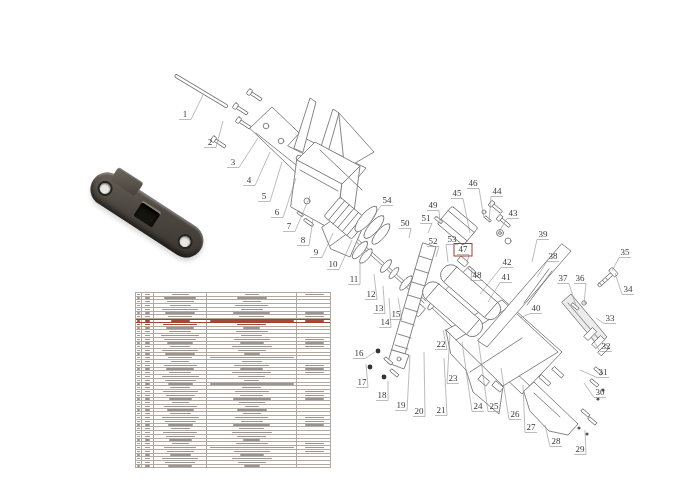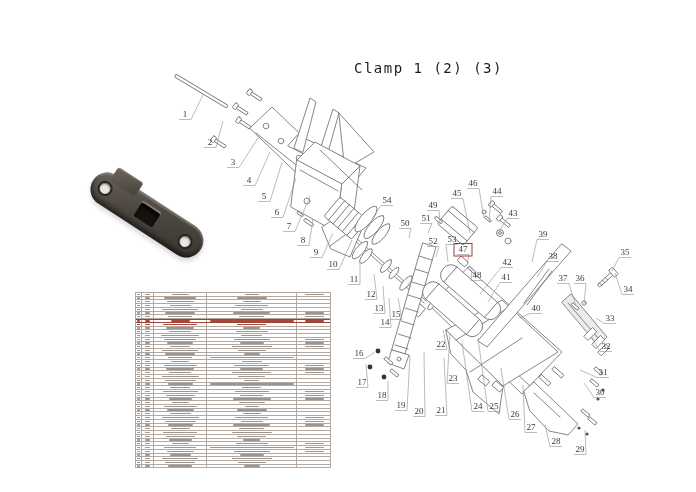--- a/index.html
+++ b/index.html
@@ -37,21 +37,20 @@
          display:flex;align-items:center;justify-content:center;flex:none;}
   .tcell:last-child{border-right:none;}
   .smear{height:1.3px;background:var(--tx,#6f6a66);opacity:.7;border-radius:1px;}
   .smear.red{background:var(--hl,#a04030);opacity:.95;}
 </style>
 </head>
 <body>
 
 <div class="page">
 
-  <div class="title">Clamp 1 (2) (3)</div>
 
   <div class="photo-wrap">
     <div class="bar">
       <div class="step"></div>
       <div class="hole h1"></div>
       <div class="hole h2"></div>
       <div class="slot"></div>
     </div>
   </div>
 

